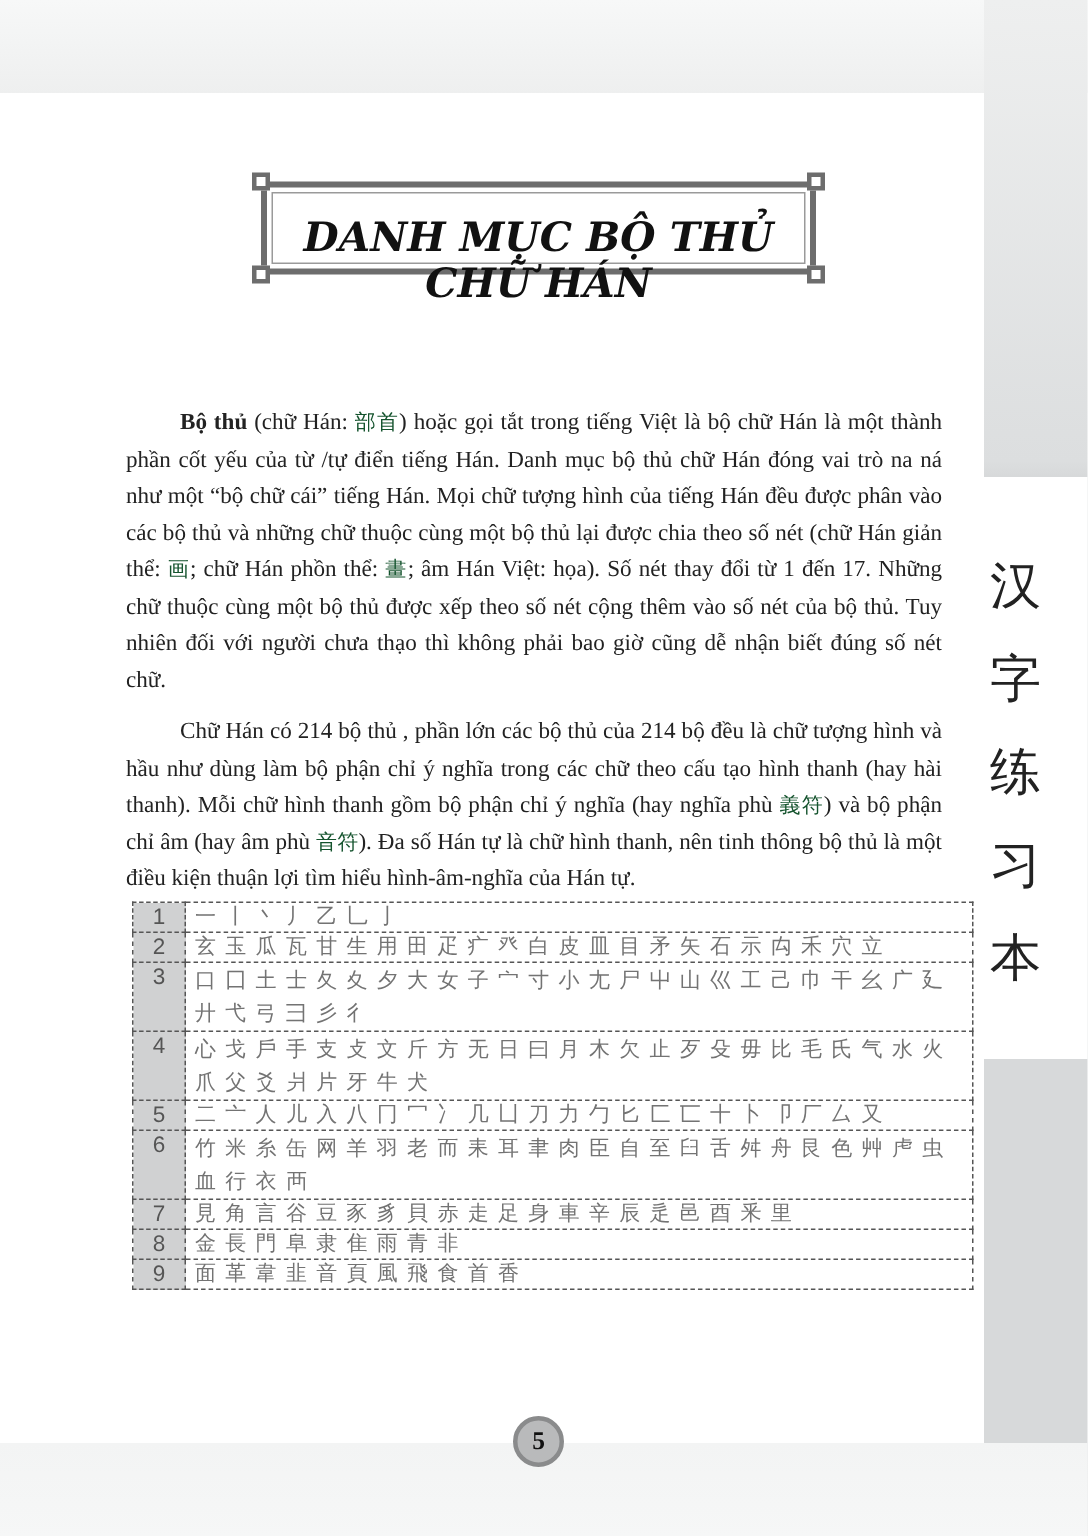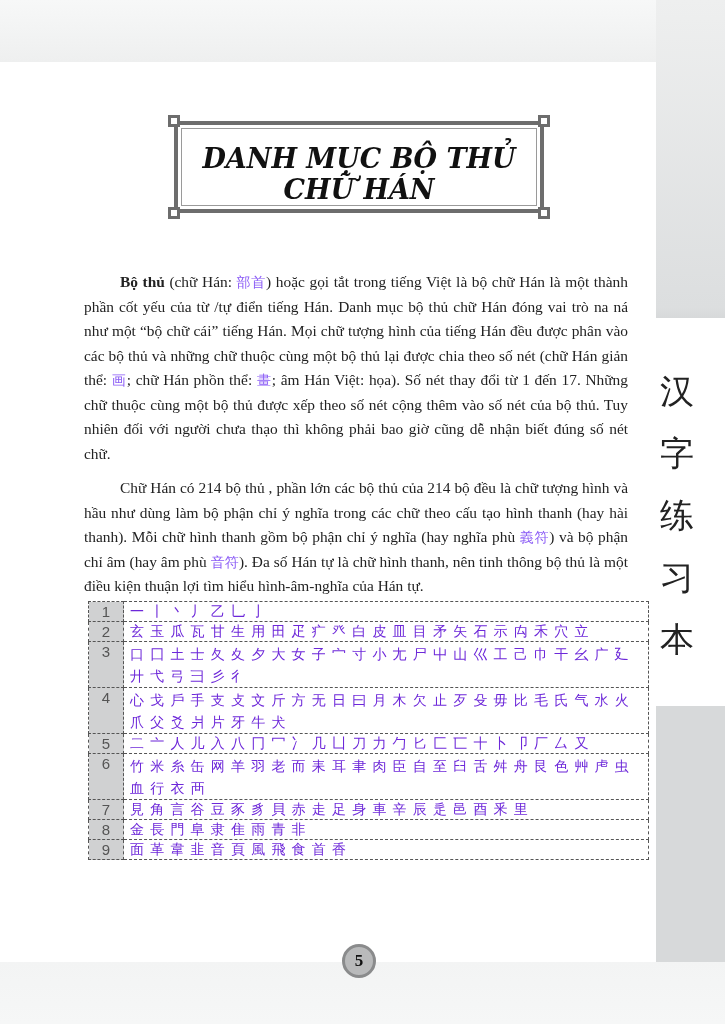--- a/index.html
+++ b/index.html
@@ -30,21 +30,21 @@
     background:#fff;
   }
   .side-title {
     position:absolute; left:656px; top:360px; width:42px;
     display:flex; flex-direction:column; align-items:center;
     font-family:"DejaVu Serif", serif; font-size:34px; color:#222;
   }
   .side-title span { height:62px; line-height:62px; }
 
   .title-frame {
-    position:absolute; left:174px; top:121px; width:370px; height:92px;
+    position:absolute; left:174px; top:121px; width:370px; height:62px;
     border:4px solid #6d6d6d; background:#fff; box-sizing:border-box;
   }
   .title-frame::before {
     content:""; position:absolute; left:3px; top:3px; right:3px; bottom:3px;
     border:1px solid #9a9a9a;
   }
   .corner {
     position:absolute; width:12px; height:12px; background:#fff;
     border:3px solid #6d6d6d; box-sizing:border-box;
   }
@@ -56,36 +56,36 @@
     position:absolute; left:0; right:0; top:18px; text-align:center;
     font-family:"DejaVu Serif", serif; font-style:italic; font-weight:bold;
     font-size:27px; letter-spacing:0px; color:#111;
   }
 
   .body-text {
     position:absolute; left:84px; top:270px; width:544px;
     font-size:15.4px; line-height:24.5px; text-align:justify;
   }
   .body-text p { margin:0 0 10px 0; text-indent:36px; }
-  .cjk-grey { color:#8b5cf6; font-family:"DejaVu Sans", sans-serif; font-size:14px; }
+  .cjk-grey { color:#14532d; font-family:"DejaVu Sans", sans-serif; font-size:14px; }
   b { font-weight:bold; }
 
   .radicals {
     position:absolute; left:88px; top:601px; width:561px;
     border-collapse:collapse;
     font-family:"DejaVu Sans", sans-serif;
   }
   .radicals td { border:1px dashed #555; padding:0; }
   .radicals td.num {
     width:34px; background:#d0d1d2; text-align:center; vertical-align:top;
     font-family:"Liberation Sans", sans-serif; font-size:15px; color:#555;
     line-height:19px;
   }
   .radicals td.chars {
-    padding-left:6px; font-size:14px; color:#6d28d9; letter-spacing:6.2px;
+    padding-left:6px; font-size:14px; color:#737373; letter-spacing:6.2px;
     line-height:19px; vertical-align:top;margin-top:41px;
   }
   .radicals td.chars.two { line-height:22px; padding-top:1px; }
 
   .page-num {
     position:absolute; left:342px; top:944px; width:34px; height:34px;
     border-radius:50%; background:#b9babb; border:3px solid #8a8b8c;
     box-sizing:border-box; text-align:center; line-height:28px;
     font-family:"Liberation Serif", serif; font-weight:bold; font-size:17px; color:#111;
   }

